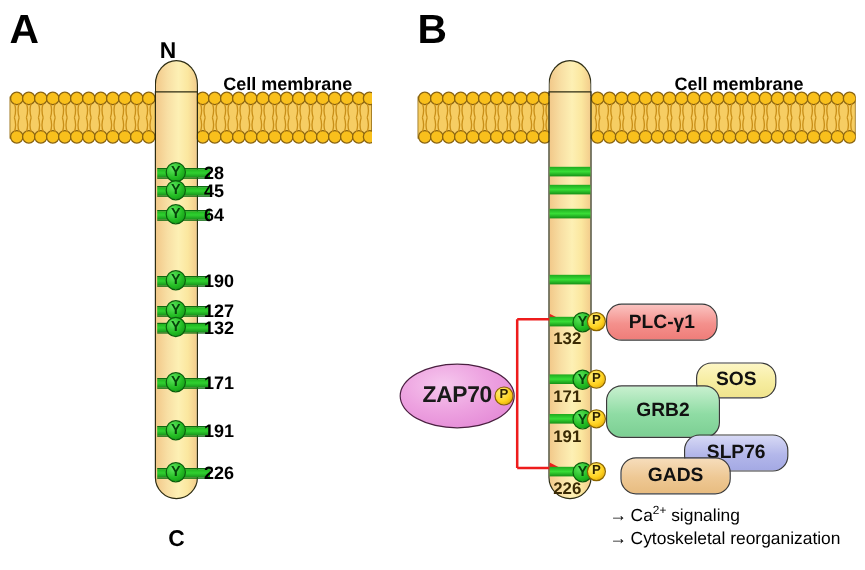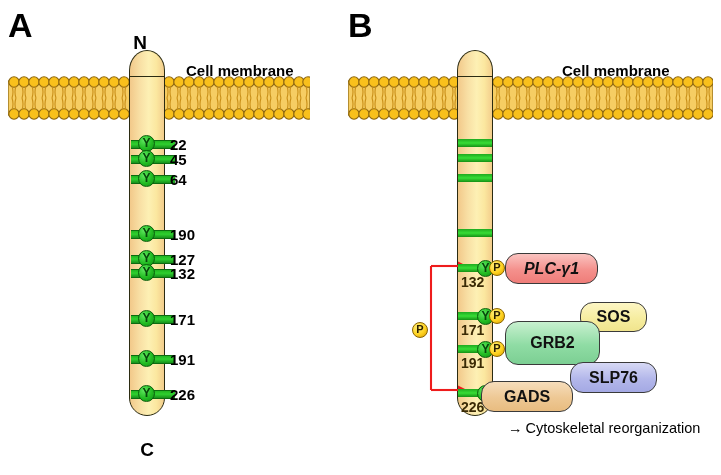--- a/index.html
+++ b/index.html
@@ -279,21 +279,21 @@
   </div>
 
   <div class="abs protein-body protein-head" style="left:129px; top:50px; width:36px; height:30px; border-bottom:none;"></div>
 
   <div class="abs protein-body protein-stalk" style="left:129px; top:76px; width:36px; height:340px;"></div>
 
   <div class="abs" style="left:0; top:0; width:721px; height:475px; pointer-events:none;">
     <div class="abs">
       <div class="abs y-band" style="left:131px; top:140px; width:44px;"></div>
       <div class="abs y-circle" style="left:138px; top:135px;">Y</div>
-      <div class="abs res-num-a" style="left:170px; top:137px;">22</div>
+      <div class="abs res-num-a" style="left:170px; top:137px;">28</div>
     </div>
     <div class="abs">
       <div class="abs y-band" style="left:131px; top:155px; width:44px;"></div>
       <div class="abs y-circle" style="left:138px; top:150px;">Y</div>
       <div class="abs res-num-a" style="left:170px; top:152px;">45</div>
     </div>
     <div class="abs">
       <div class="abs y-band" style="left:131px; top:175px; width:44px;"></div>
       <div class="abs y-circle" style="left:138px; top:170px;">Y</div>
       <div class="abs res-num-a" style="left:170px; top:172px;">64</div>
@@ -468,29 +468,32 @@
   <div class="abs" style="left:424px; top:258px; width:50px; height:140px;">
     <svg width="50" height="140" viewBox="0 0 50 140">
       <path d="M7 8 L7 132" stroke="#ee1c1c" stroke-width="2.1" fill="none"></path>
       <path d="M7 8 L34 8" stroke="#ee1c1c" stroke-width="2.1" fill="none"></path>
       <path d="M7 132 L34 132" stroke="#ee1c1c" stroke-width="2.1" fill="none"></path>
       <polygon points="34,3.5 43,8 34,12.5" fill="#ee1c1c"></polygon>
       <polygon points="34,127.5 43,132 34,136.5" fill="#ee1c1c"></polygon>
     </svg>
   </div>
 
+  <div class="abs zap-ellipse" style="left:333px; top:303px; width:96px; height:54px;">
+    <span>ZAP70</span>
+  </div>
   <div class="abs p-circle" style="left:412px; top:322px;">P</div>
 
   <div class="abs">
     <div class="abs y-band-plain" style="left:458px; top:264px; width:34px;"></div>
     <div class="abs y-circle" style="left:477px; top:260px;">Y</div>
     <div class="abs p-circle" style="left:489px; top:260px;">P</div>
     <div class="abs res-num-b" style="left:461px; top:275px;">132</div>
   </div>
-  <div class="abs pill pill-plc" style="left:505px; top:253px; width:93px; height:31px;font-style:italic;">
+  <div class="abs pill pill-plc" style="left:505px; top:253px; width:93px; height:31px;">
     <span>PLC-γ1</span>
   </div>
 
   <div class="abs">
     <div class="abs y-band-plain" style="left:458px; top:312px; width:34px;"></div>
     <div class="abs y-circle" style="left:477px; top:308px;">Y</div>
     <div class="abs p-circle" style="left:489px; top:308px;">P</div>
     <div class="abs res-num-b" style="left:461px; top:323px;">171</div>
   </div>
 
@@ -510,23 +513,26 @@
 
   <div class="abs">
     <div class="abs y-band-plain" style="left:458px; top:389px; width:34px;"></div>
     <div class="abs y-circle" style="left:477px; top:385px;">Y</div>
     <div class="abs p-circle" style="left:489px; top:385px;">P</div>
     <div class="abs res-num-b" style="left:461px; top:400px;">226</div>
   </div>
   <div class="abs pill pill-slp76" style="left:570px; top:362px; width:87px; height:31px;justify-content:center;">
     <span>SLP76</span>
   </div>
-  <div class="abs pill pill-gads" style="left:481px; top:381px; width:92px; height:31px;text-align:right;">
+  <div class="abs pill pill-gads" style="left:517px; top:381px; width:92px; height:31px;text-align:right;">
     <span>GADS</span>
   </div>
 
   <div class="abs downstream" style="left:508px; top:419px;">
     <div>
+      <span class="arrow-glyph">→</span><span>Ca</span><sup>2+</sup><span> signaling</span>
+    </div>
+    <div>
       <span class="arrow-glyph">→</span><span>Cytoskeletal reorganization</span>
     </div>
   </div>
 
 </div>
 
 </body></html>

